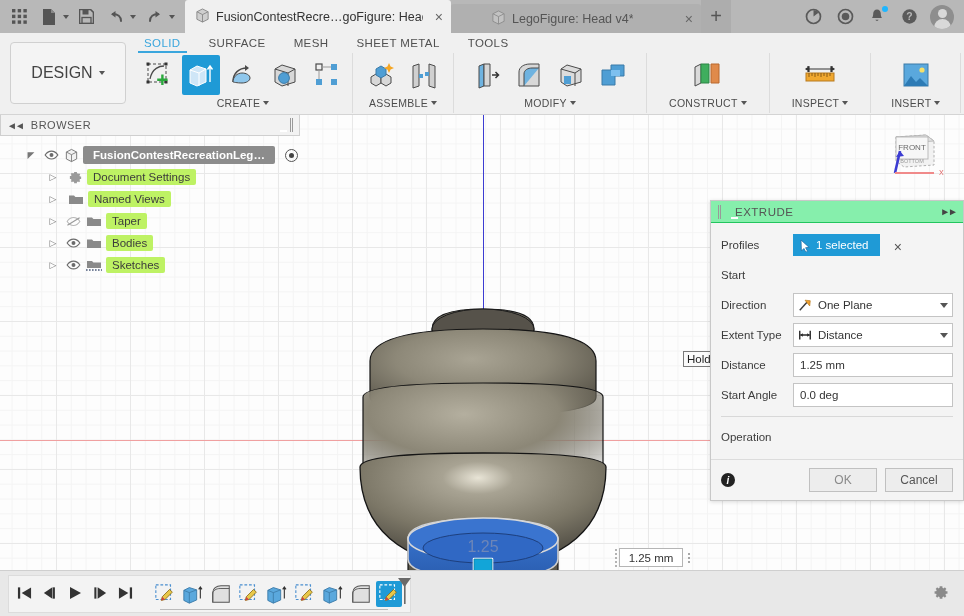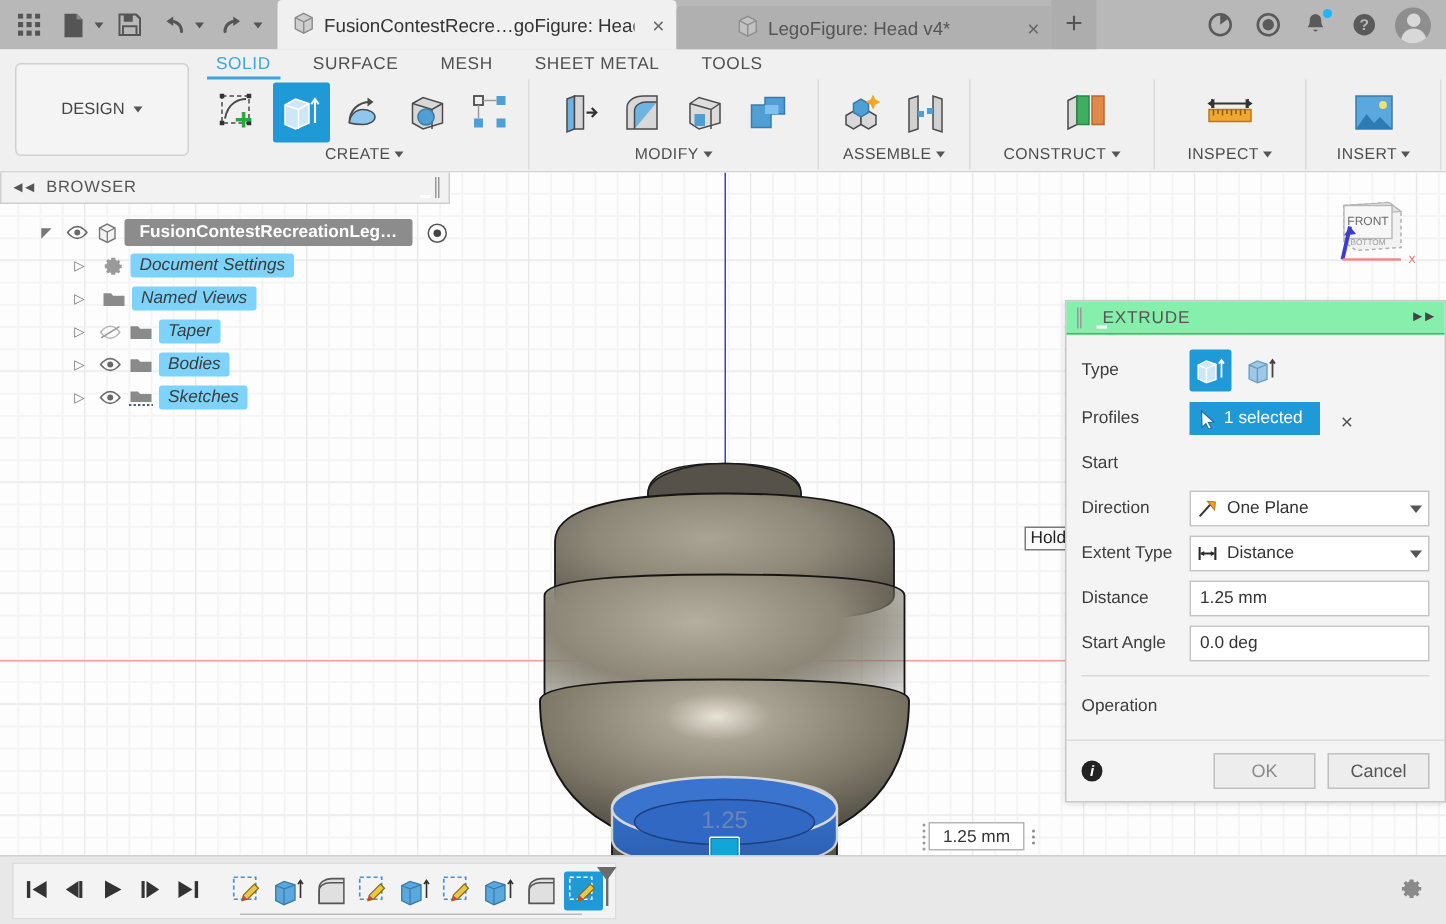--- a/index.html
+++ b/index.html
@@ -61,21 +61,21 @@
     font-size:11.5px; letter-spacing:.4px; color:#505050; padding:2px 14px 4px;
     cursor:pointer; position:relative;
   }
   .rtab.active { color:#3aa6dd; }
   .rtab.active::after{content:"";position:absolute;left:8px;right:8px;bottom:0;height:2px;background:#3aa6dd;}
 
   .design-box {
     position:absolute; left:10px; top:9px; width:116px; height:62px;
     border:1px solid #d0d0d0; border-radius:4px; background:#f4f4f4;
     display:flex; align-items:center; justify-content:center; gap:5px;
-    font-size:11px; color:#444; cursor:pointer;
+    font-size:16px; color:#444; cursor:pointer;
   }
 
   .panels { position:absolute; left:134px; top:20px; display:flex; align-items:stretch; height:60px;}
   .panel { display:flex; flex-direction:column; align-items:center; padding:0 6px;
            border-right:1px solid #dcdcdc; }
   .panel:last-child { border-right:none; }
   .panel-icons { display:flex; align-items:flex-start; gap:4px; height:42px; padding-top:2px;}
   .panel-label { font-size:10.5px; color:#4c4c4c; letter-spacing:.3px;
                  display:flex; align-items:center; gap:3px; height:16px;}
   .ic { width:38px;height:40px; display:flex;align-items:center;justify-content:center;
@@ -117,21 +117,21 @@
   .circ-minus { width:12px;height:12px;border-radius:50%;background:#3f3f3f;position:relative;}
   .circ-minus::after{content:"";position:absolute;left:2.5px;top:5px;width:7px;height:2px;background:#fff;}
   .grip { width:3px;height:14px;border-left:1px solid #999;border-right:1px solid #999; margin-left:5px;}
 
   .tree { margin-top:8px; padding-left:24px; }
   .tnode { display:flex; align-items:center; height:22px; gap:4px; cursor:pointer;}
   .tnode .arrow { width:14px; text-align:center; color:#777; font-size:9px; }
   .tnode .eye { width:18px; display:flex; justify-content:center; color:#6a6a6a;}
   .tnode .tlabel { font-size:11.5px; padding:2px 6px; border-radius:2px; white-space:nowrap;}
   .tnode.root .tlabel { background:#8c8c8c; color:#fff; font-weight:bold; padding:3px 10px; }
-  .tnode:not(.root) .tlabel { background:#7dd3fc; color:#3c3c3c;font-style:italic;}
+  .tnode:not(.root) .tlabel { background:#bef264; color:#3c3c3c;}
   .radio-dot{width:13px;height:13px;border-radius:50%;border:1.5px solid #555;position:relative;margin-left:6px;}
   .radio-dot::after{content:"";position:absolute;left:3px;top:3px;width:5px;height:5px;border-radius:50%;background:#444;}
 
   
   .dialog {
     position:absolute; right:0; top:85px; width:254px;
     background:#f4f4f4; border:1px solid #c8c8c8;
     box-shadow:0 1px 4px rgba(0,0,0,.14);
   }
   .dlg-hdr {
@@ -387,55 +387,20 @@
               <path d="M10 7h9M7 10v9" fill="none" stroke="#9a9a9a" stroke-width="1"></path>
             </svg>
           </div>
         </div>
         <div class="panel-label">
           <span>CREATE</span>
           <span class="caret-sm"></span>
         </div>
       </div>
 
-      <div class="panel" style="padding-left:14px;padding-right:14px;">
-        <div class="panel-icons">
-          <div class="ic">
-            <svg width="30" height="30" viewBox="0 0 30 30">
-              <path d="M7 6l5-2v22l-5 2z" fill="#6fb3e0" stroke="#4a4a4a" stroke-width="1"></path>
-              <path d="M12 4h6v22h-6z" fill="#d6d6d6" stroke="#4a4a4a" stroke-width="1"></path>
-              <path d="M20 15h6M23.5 12l3 3-3 3" fill="none" stroke="#333" stroke-width="1.5"></path>
-            </svg>
-          </div>
-          <div class="ic">
-            <svg width="30" height="30" viewBox="0 0 30 30">
-              <path d="M5 26V12C5 7 10 4 16 4h9v22z" fill="#d8d8d8" stroke="#4a4a4a" stroke-width="1"></path>
-              <path d="M10 26V14c0-4 4-6 8-6h7" fill="#6fb3e0" stroke="#4a4a4a" stroke-width="1"></path>
-            </svg>
-          </div>
-          <div class="ic">
-            <svg width="30" height="30" viewBox="0 0 30 30">
-              <path d="M5 9l6-4 14 4v13l-14 4-6-4z" fill="#dcdcdc" stroke="#4a4a4a" stroke-width="1"></path>
-              <path d="M5 9l14 4 6-4M19 13v13" fill="none" stroke="#4a4a4a" stroke-width="1"></path>
-              <path d="M8 16h7v8H8z" fill="#4f9ed4"></path>
-            </svg>
-          </div>
-          <div class="ic">
-            <svg width="30" height="30" viewBox="0 0 30 30">
-              <path d="M4 10h9V5h13v11h-9v9H4z" fill="#4f9ed4" stroke="#3b7ba8" stroke-width="1"></path>
-              <path d="M13 10h9v6h-9z" fill="#7ec0ef"></path>
-            </svg>
-          </div>
-        </div>
-        <div class="panel-label">
-          <span>MODIFY</span>
-          <span class="caret-sm"></span>
-        </div>
-      </div>
-
       <div class="panel" style="padding-left:10px;padding-right:10px;">
         <div class="panel-icons">
           <div class="ic">
             <svg width="30" height="30" viewBox="0 0 30 30">
               <path d="M4 17l5-3 5 3v6l-5 3-5-3z" fill="#d8d8d8" stroke="#4a4a4a" stroke-width="1"></path>
               <path d="M14 17l5-3 5 3v6l-5 3-5-3z" fill="#d8d8d8" stroke="#4a4a4a" stroke-width="1"></path>
               <path d="M9 9l5-3 5 3v6l-5 3-5-3z" fill="#4f9ed4" stroke="#3b7ba8" stroke-width="1"></path>
               <path d="M22 3l1.6 3.4L27 8l-3.4 1.6L22 13l-1.6-3.4L17 8l3.4-1.6z" fill="#f5a623"></path>
             </svg>
           </div>
@@ -446,21 +411,56 @@
               <path d="M10 14h4v4h-4zM16 12h4v4h-4z" fill="#4f9ed4"></path>
             </svg>
           </div>
         </div>
         <div class="panel-label">
           <span>ASSEMBLE</span>
           <span class="caret-sm"></span>
         </div>
       </div>
 
-      <div class="panel" style="padding-left:22px;padding-right:22px;align-items:flex-end;">
+      <div class="panel" style="padding-left:14px;padding-right:14px;">
+        <div class="panel-icons">
+          <div class="ic">
+            <svg width="30" height="30" viewBox="0 0 30 30">
+              <path d="M7 6l5-2v22l-5 2z" fill="#6fb3e0" stroke="#4a4a4a" stroke-width="1"></path>
+              <path d="M12 4h6v22h-6z" fill="#d6d6d6" stroke="#4a4a4a" stroke-width="1"></path>
+              <path d="M20 15h6M23.5 12l3 3-3 3" fill="none" stroke="#333" stroke-width="1.5"></path>
+            </svg>
+          </div>
+          <div class="ic">
+            <svg width="30" height="30" viewBox="0 0 30 30">
+              <path d="M5 26V12C5 7 10 4 16 4h9v22z" fill="#d8d8d8" stroke="#4a4a4a" stroke-width="1"></path>
+              <path d="M10 26V14c0-4 4-6 8-6h7" fill="#6fb3e0" stroke="#4a4a4a" stroke-width="1"></path>
+            </svg>
+          </div>
+          <div class="ic">
+            <svg width="30" height="30" viewBox="0 0 30 30">
+              <path d="M5 9l6-4 14 4v13l-14 4-6-4z" fill="#dcdcdc" stroke="#4a4a4a" stroke-width="1"></path>
+              <path d="M5 9l14 4 6-4M19 13v13" fill="none" stroke="#4a4a4a" stroke-width="1"></path>
+              <path d="M8 16h7v8H8z" fill="#4f9ed4"></path>
+            </svg>
+          </div>
+          <div class="ic">
+            <svg width="30" height="30" viewBox="0 0 30 30">
+              <path d="M4 10h9V5h13v11h-9v9H4z" fill="#4f9ed4" stroke="#3b7ba8" stroke-width="1"></path>
+              <path d="M13 10h9v6h-9z" fill="#7ec0ef"></path>
+            </svg>
+          </div>
+        </div>
+        <div class="panel-label">
+          <span>MODIFY</span>
+          <span class="caret-sm"></span>
+        </div>
+      </div>
+
+      <div class="panel" style="padding-left:22px;padding-right:22px;">
         <div class="panel-icons">
           <div class="ic" style="width:44px;">
             <svg width="34" height="30" viewBox="0 0 34 30">
               <path d="M4 7l6-3v19l-6 3z" fill="#dadada" stroke="#4a4a4a" stroke-width="1"></path>
               <path d="M10 4h8v19h-8z" fill="#3fae5e" stroke="#2e8546" stroke-width="1"></path>
               <path d="M20 4h8v19h-8z" fill="#e08a4a" stroke="#b8682f" stroke-width="1"></path>
             </svg>
           </div>
         </div>
         <div class="panel-label">
@@ -707,39 +707,20 @@
     <div class="dialog">
       <div class="dlg-hdr">
         <span class="grip" style="margin-left:0;"></span>
         <span><span class="circ-minus"></span></span>
         <span>EXTRUDE</span>
         <span class="expand">►►</span>
       </div>
 
       <div class="dlg-body">
 
-        <div class="row" style="height:34px;">
-          <span class="lbl">Type</span>
-          <span class="ctl typebtns">
-            <span class="tbtn sel">
-              <svg width="22" height="22" viewBox="0 0 24 24">
-                <path d="M3 8l6-3 7 2.5v11L9 21l-6-3z" fill="#cfe6f7" stroke="#fff" stroke-width="1"></path>
-                <path d="M3 8l6 2.5 7-3M9 10.5V21" fill="none" stroke="#fff" stroke-width="1"></path>
-                <path d="M20 17V5M18.2 7L20 4.4 21.8 7" fill="none" stroke="#fff" stroke-width="1.3"></path>
-              </svg>
-            </span>
-            <span class="tbtn">
-              <svg width="22" height="22" viewBox="0 0 24 24">
-                <path d="M3 8l6-3 7 2.5v11L9 21l-6-3z" fill="#9dc8e8" stroke="#6f9dbd" stroke-width="1"></path>
-                <path d="M3 8l6 2.5 7-3M9 10.5V21" fill="none" stroke="#6f9dbd" stroke-width="1"></path>
-                <path d="M20 17V5M18.2 7L20 4.4 21.8 7" fill="none" stroke="#444" stroke-width="1.3"></path>
-              </svg>
-            </span>
-          </span>
-        </div>
 
         <div class="row">
           <span class="lbl">Profiles</span>
           <span class="ctl">
             <span class="selbadge">
               <span style="display:flex;">
                 <svg width="11" height="13" viewBox="0 0 11 13">
                     <path d="M1 1l8.2 7.4-3.6.3 2 3.6-1.8.9-1.9-3.7L1.4 12z" fill="#fff" stroke="#1f6fa8" stroke-width="0.8"></path>
                   </svg>
               </span>

